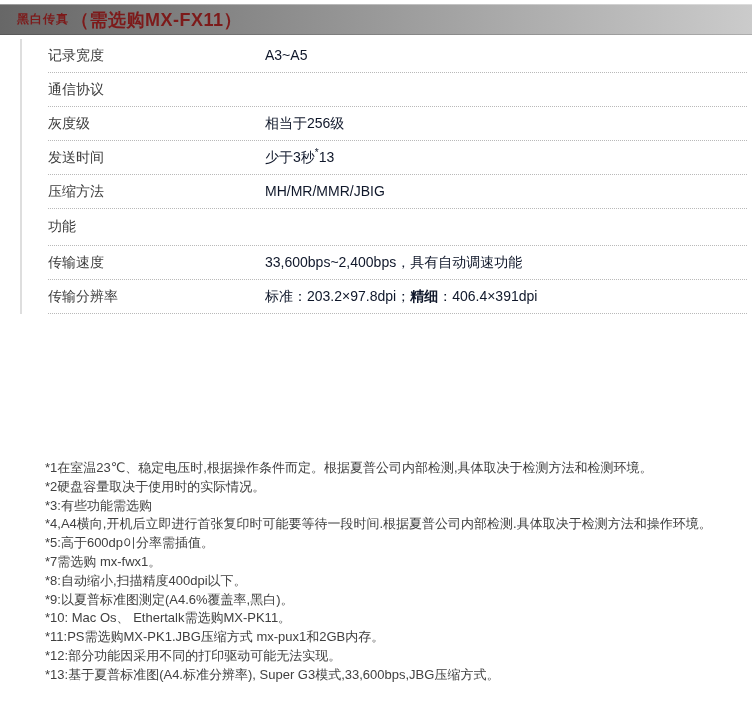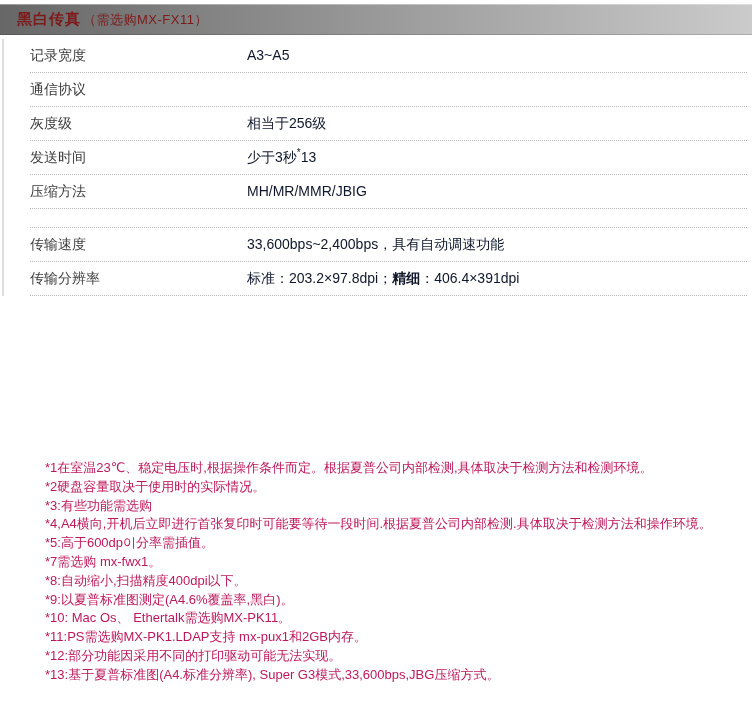--- a/index.html
+++ b/index.html
@@ -7,43 +7,43 @@
     position:relative;width:754px;height:723px;background:#fff;overflow:hidden;
     font-family:"Liberation Sans","DejaVu Sans",sans-serif;
   }
   
   .header-bar{
     position:absolute;top:4px;left:0;right:2px;height:31px;
     background:linear-gradient(to right,#676767,#cbcbcb);
     box-shadow:inset 0 1px 0 rgba(255,255,255,.35), inset 0 -1px 0 rgba(0,0,0,.15);
     display:flex;align-items:center;padding-left:17px;box-sizing:border-box;
   }
-  .title-main{font-size:15px;font-weight:bold;color:#7d1a1a;letter-spacing:1px;}
-  .title-sub{font-size:13px;font-weight:normal;color:#7d1a1a;margin-left:2px;letter-spacing:.5px;}
+  .title-main{font-size:12px;font-weight:bold;color:#7d1a1a;letter-spacing:1px;}
+  .title-sub{font-size:18px;font-weight:bold;color:#7d1a1a;margin-left:2px;letter-spacing:.5px;}
   
   .spec-table{
-    position:absolute;top:39px;left:2px;right:7px;
+    position:absolute;top:39px;left:20px;right:7px;
     border-left:2px solid #dedede;padding-left:26px;
   }
   .spec-row{
     display:flex;align-items:flex-start;
     border-bottom:1px dotted #b9b9b9;
     padding:8px 0 7px 0;
     font-size:14px;color:#3c3c3c;
   }
   .spec-label{width:217px;flex:0 0 217px;color:#3c3c3c;}
   .spec-value{flex:1;color:#0f172a;}
   .row-function{align-items:center;padding:9px 0;}
   .row-function .spec-value{line-height:28px;max-width:508px;}
   .sup-mark{font-size:10px;vertical-align:super;line-height:0;}
   .fine-label{font-weight:bold;}
   
   .notes{
     position:absolute;top:459px;left:45px;right:8px;
-    font-size:13px;color:#be185d;line-height:18.8px;
+    font-size:13px;color:#404040;line-height:18.8px;
   }
   .note-line{white-space:nowrap;}
 </style>
 </head>
 <body>
 
 <div class="page">
 
   <div class="header-bar">
     <span class="title-main">黑白传真</span>
@@ -72,20 +72,21 @@
         <span>少于3秒</span><span class="sup-mark">*</span><span>13</span>
       </div>
     </div>
 
     <div class="spec-row">
       <div class="spec-label">压缩方法</div>
       <div class="spec-value">MH/MR/MMR/JBIG</div>
     </div>
 
     <div class="spec-row row-function">
+      <div class="spec-label">功能</div>
     </div>
 
     <div class="spec-row">
       <div class="spec-label">传输速度</div>
       <div class="spec-value">33,600bps~2,400bps，具有自动调速功能</div>
     </div>
 
     <div class="spec-row">
       <div class="spec-label">传输分辨率</div>
       <div class="spec-value">
@@ -98,18 +99,18 @@
   <div class="notes">
     <div class="note-line">*1在室温23℃、稳定电压时,根据操作条件而定。根据夏普公司内部检测,具体取决于检测方法和检测环境。</div>
     <div class="note-line">*2硬盘容量取决于使用时的实际情况。</div>
     <div class="note-line">*3:有些功能需选购</div>
     <div class="note-line">*4,A4横向,开机后立即进行首张复印时可能要等待一段时间.根据夏普公司内部检测.具体取决于检测方法和操作环境。</div>
     <div class="note-line">*5:高于600dp이分率需插值。</div>
     <div class="note-line">*7需选购 mx-fwx1。</div>
     <div class="note-line">*8:自动缩小,扫描精度400dpi以下。</div>
     <div class="note-line">*9:以夏普标准图测定(A4.6%覆盖率,黑白)。</div>
     <div class="note-line">*10: Mac Os、 Ethertalk需选购MX-PK11。</div>
-    <div class="note-line">*11:PS需选购MX-PK1.LDAP支持 mx-pux1和2GB内存。</div>
+    <div class="note-line">*11:PS需选购MX-PK1.JBG压缩方式 mx-pux1和2GB内存。</div>
     <div class="note-line">*12:部分功能因采用不同的打印驱动可能无法实现。</div>
     <div class="note-line">*13:基于夏普标准图(A4.标准分辨率), Super G3模式,33,600bps,JBG压缩方式。</div>
   </div>
 
 </div>
 
 </body></html>

